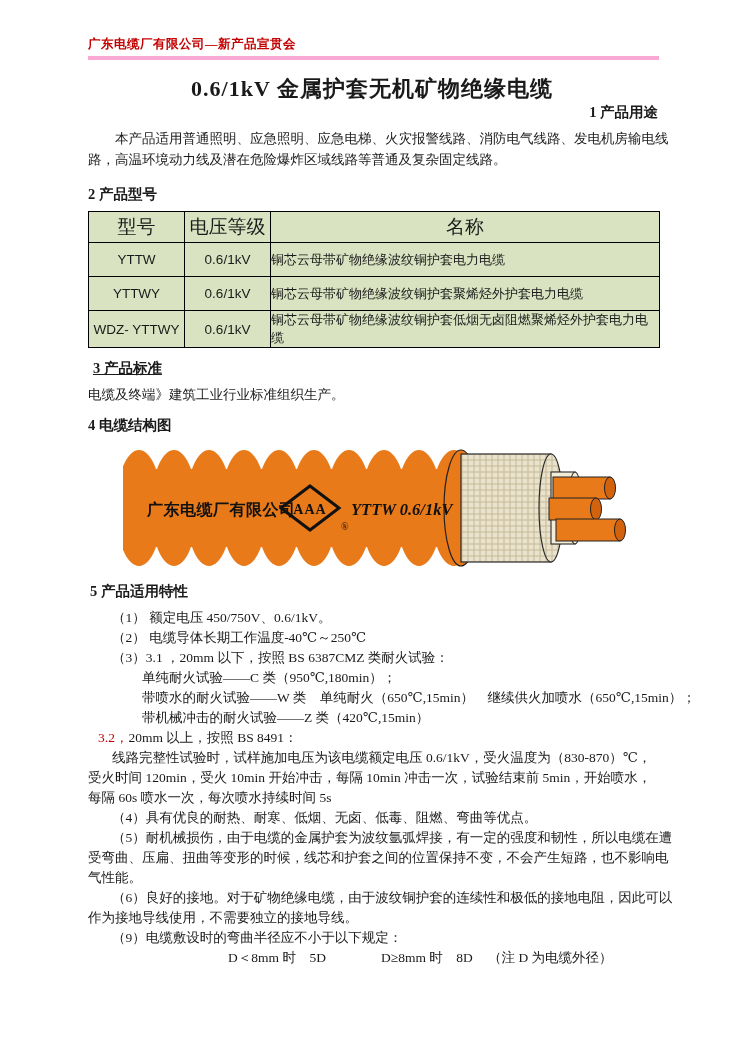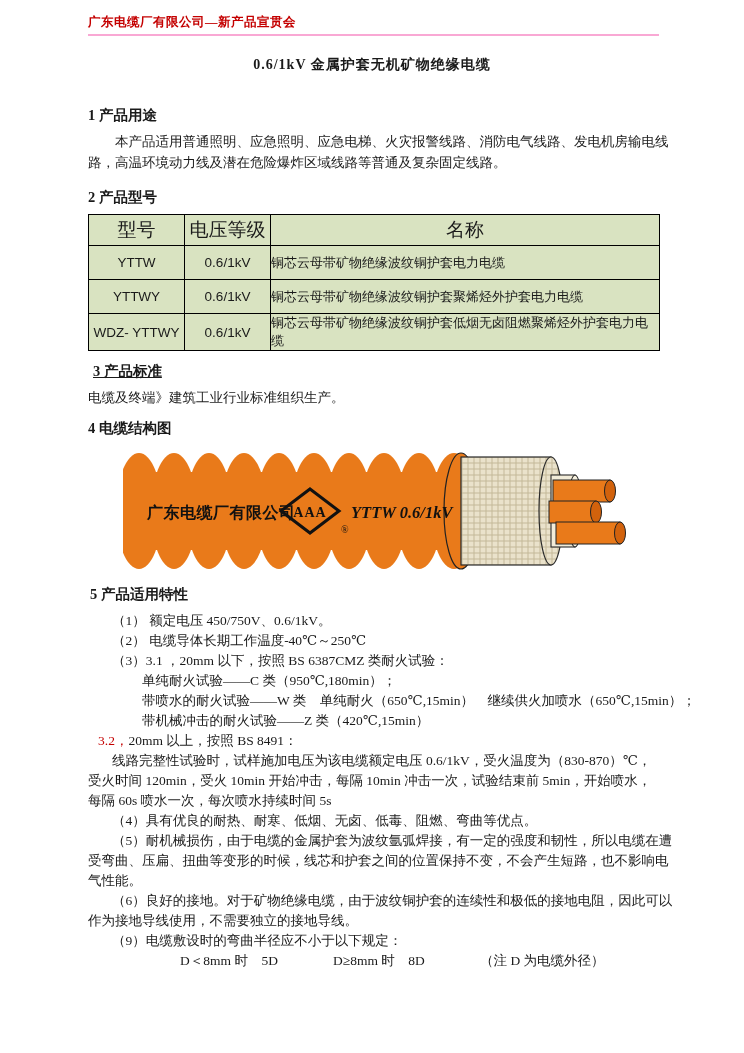--- a/index.html
+++ b/index.html
@@ -9,39 +9,39 @@
     margin:0 auto;
     background:#ffffff;
     font-family:"Liberation Serif","DejaVu Serif",serif;
     color:#1a1a1a;
     overflow:hidden;
     box-sizing:border-box;
   }
   
   .hdr{
     margin:0 85px 0 88px;
-    padding-top:12px;
+    padding-top:34px;
     padding-bottom:3px;
-    border-bottom:2px solid #f9a8d4;
+    border-bottom:4px solid #f9a8d4;
   }
   .hdr-text{
     font-size:12.5px;font-weight:bold;color:#C40000;line-height:17px;
     letter-spacing:0.5px;
   }
   .doc-title{
     margin-top:15px;
     text-align:center;
-    font-size:14px;font-weight:bold;line-height:27px;
+    font-size:22px;font-weight:bold;line-height:27px;
     letter-spacing:1px;
   }
   .content{margin:0 86px 0 88px;}
   .heading{
     font-size:14.5px;font-weight:bold;line-height:19px;
   }
-  .h1{margin-top:28px;}
+  .h1{margin-top:1px;text-align:right;}
   .h2{margin-top:15px;}
   .h3{margin-top:11px;margin-left:5px;text-decoration:underline;}
   .h4{margin-top:11px;}
   .h5{margin-top:11px;margin-left:2px;}
   .par{margin-top:6px;font-size:13.5px;}
   .par .pline{line-height:21px;white-space:nowrap;}
   .par .pline.first{text-indent:2em;}
   
   .tblwrap{margin-top:7px;}
   table.model{
@@ -72,24 +72,24 @@
   .cable-fig{margin-top:10px;margin-left:35px;width:520px;height:126px;}
   
   .features{margin-top:7px;font-size:13.5px;}
   .fline{line-height:20px;height:20px;white-space:nowrap;}
   .ind-item{margin-left:24px;}
   .ind-sub{margin-left:54px;}
   .ind-half{margin-left:10px;}
   .ind-none{margin-left:0;}
   .red{color:#C40000;}
   .fline.spread{position:relative;}
-  .fline.spread span{position:absolute;top:0;}
+  .fline.spread span{position:absolute;top:0;margin-left:48px;}
   .fline.spread .sp0{left:92px;}
   .fline.spread .sp1{left:245px;}
-  .fline.spread .sp2{left:392px;}
+  .fline.spread .sp2{left:352px;}
 </style>
 </head>
 <body>
 
 <div class="page">
 
   <div class="hdr">
     <span class="hdr-text">广东电缆厂有限公司—新产品宣贯会</span>
   </div>
 

